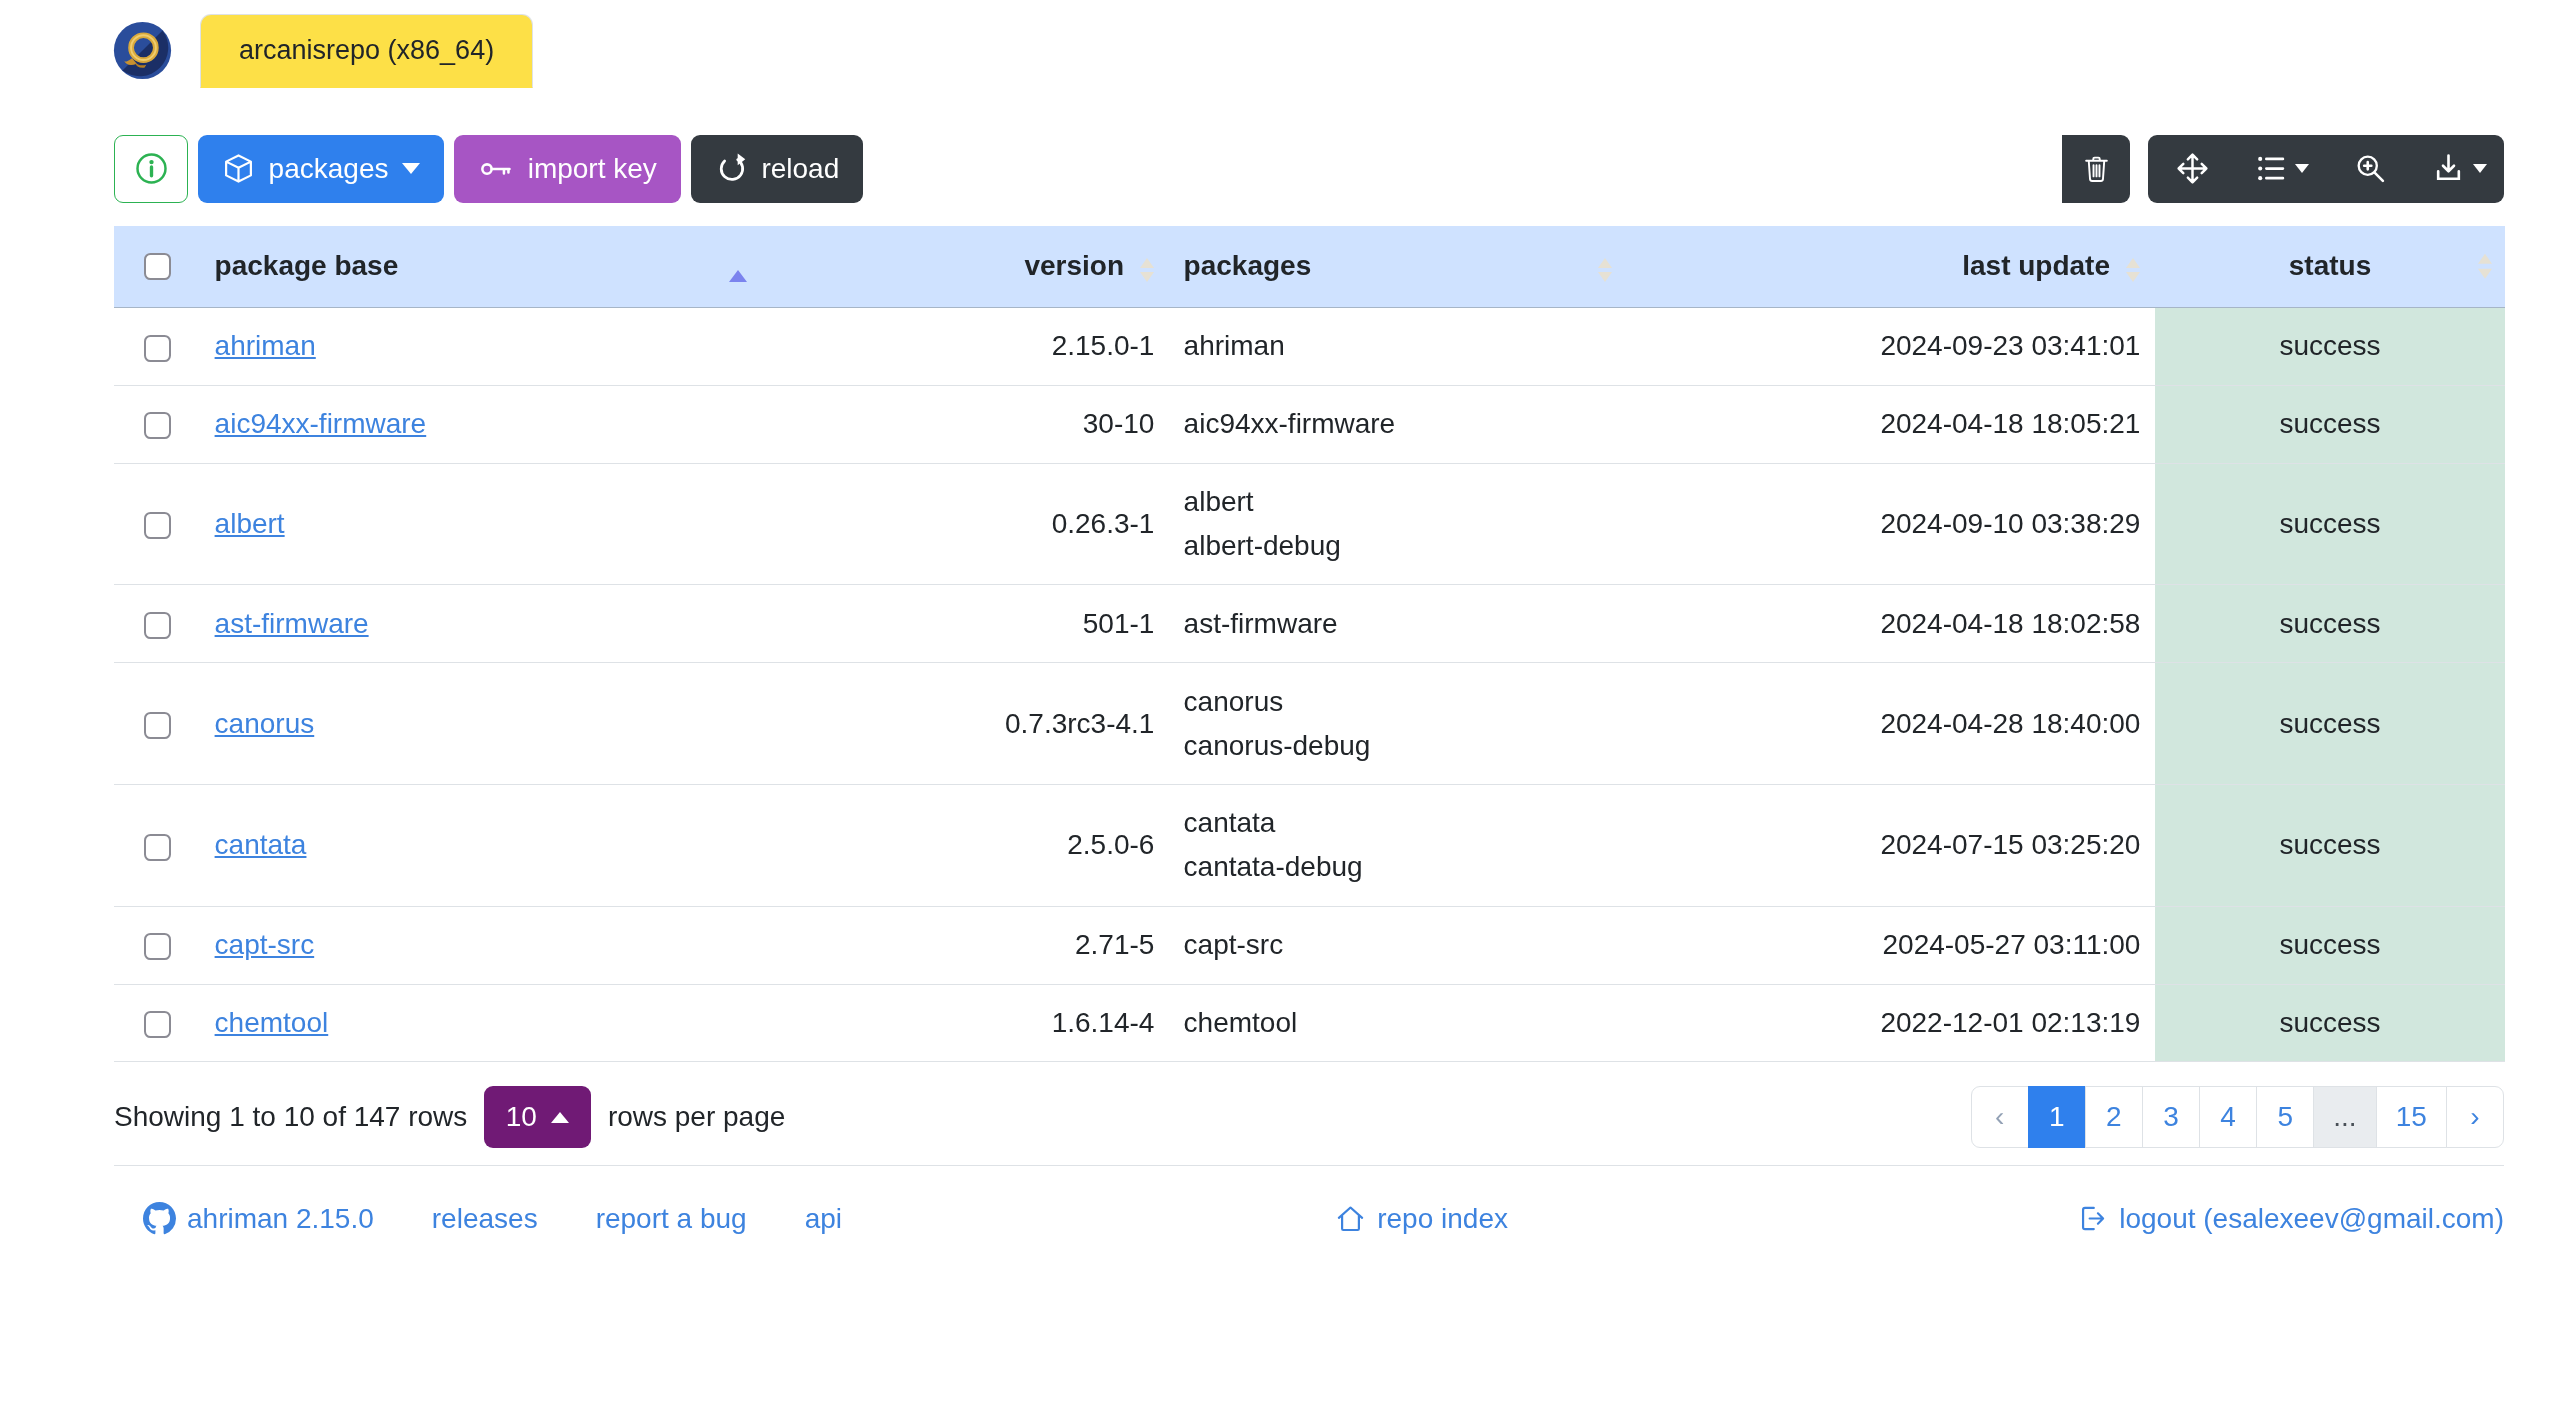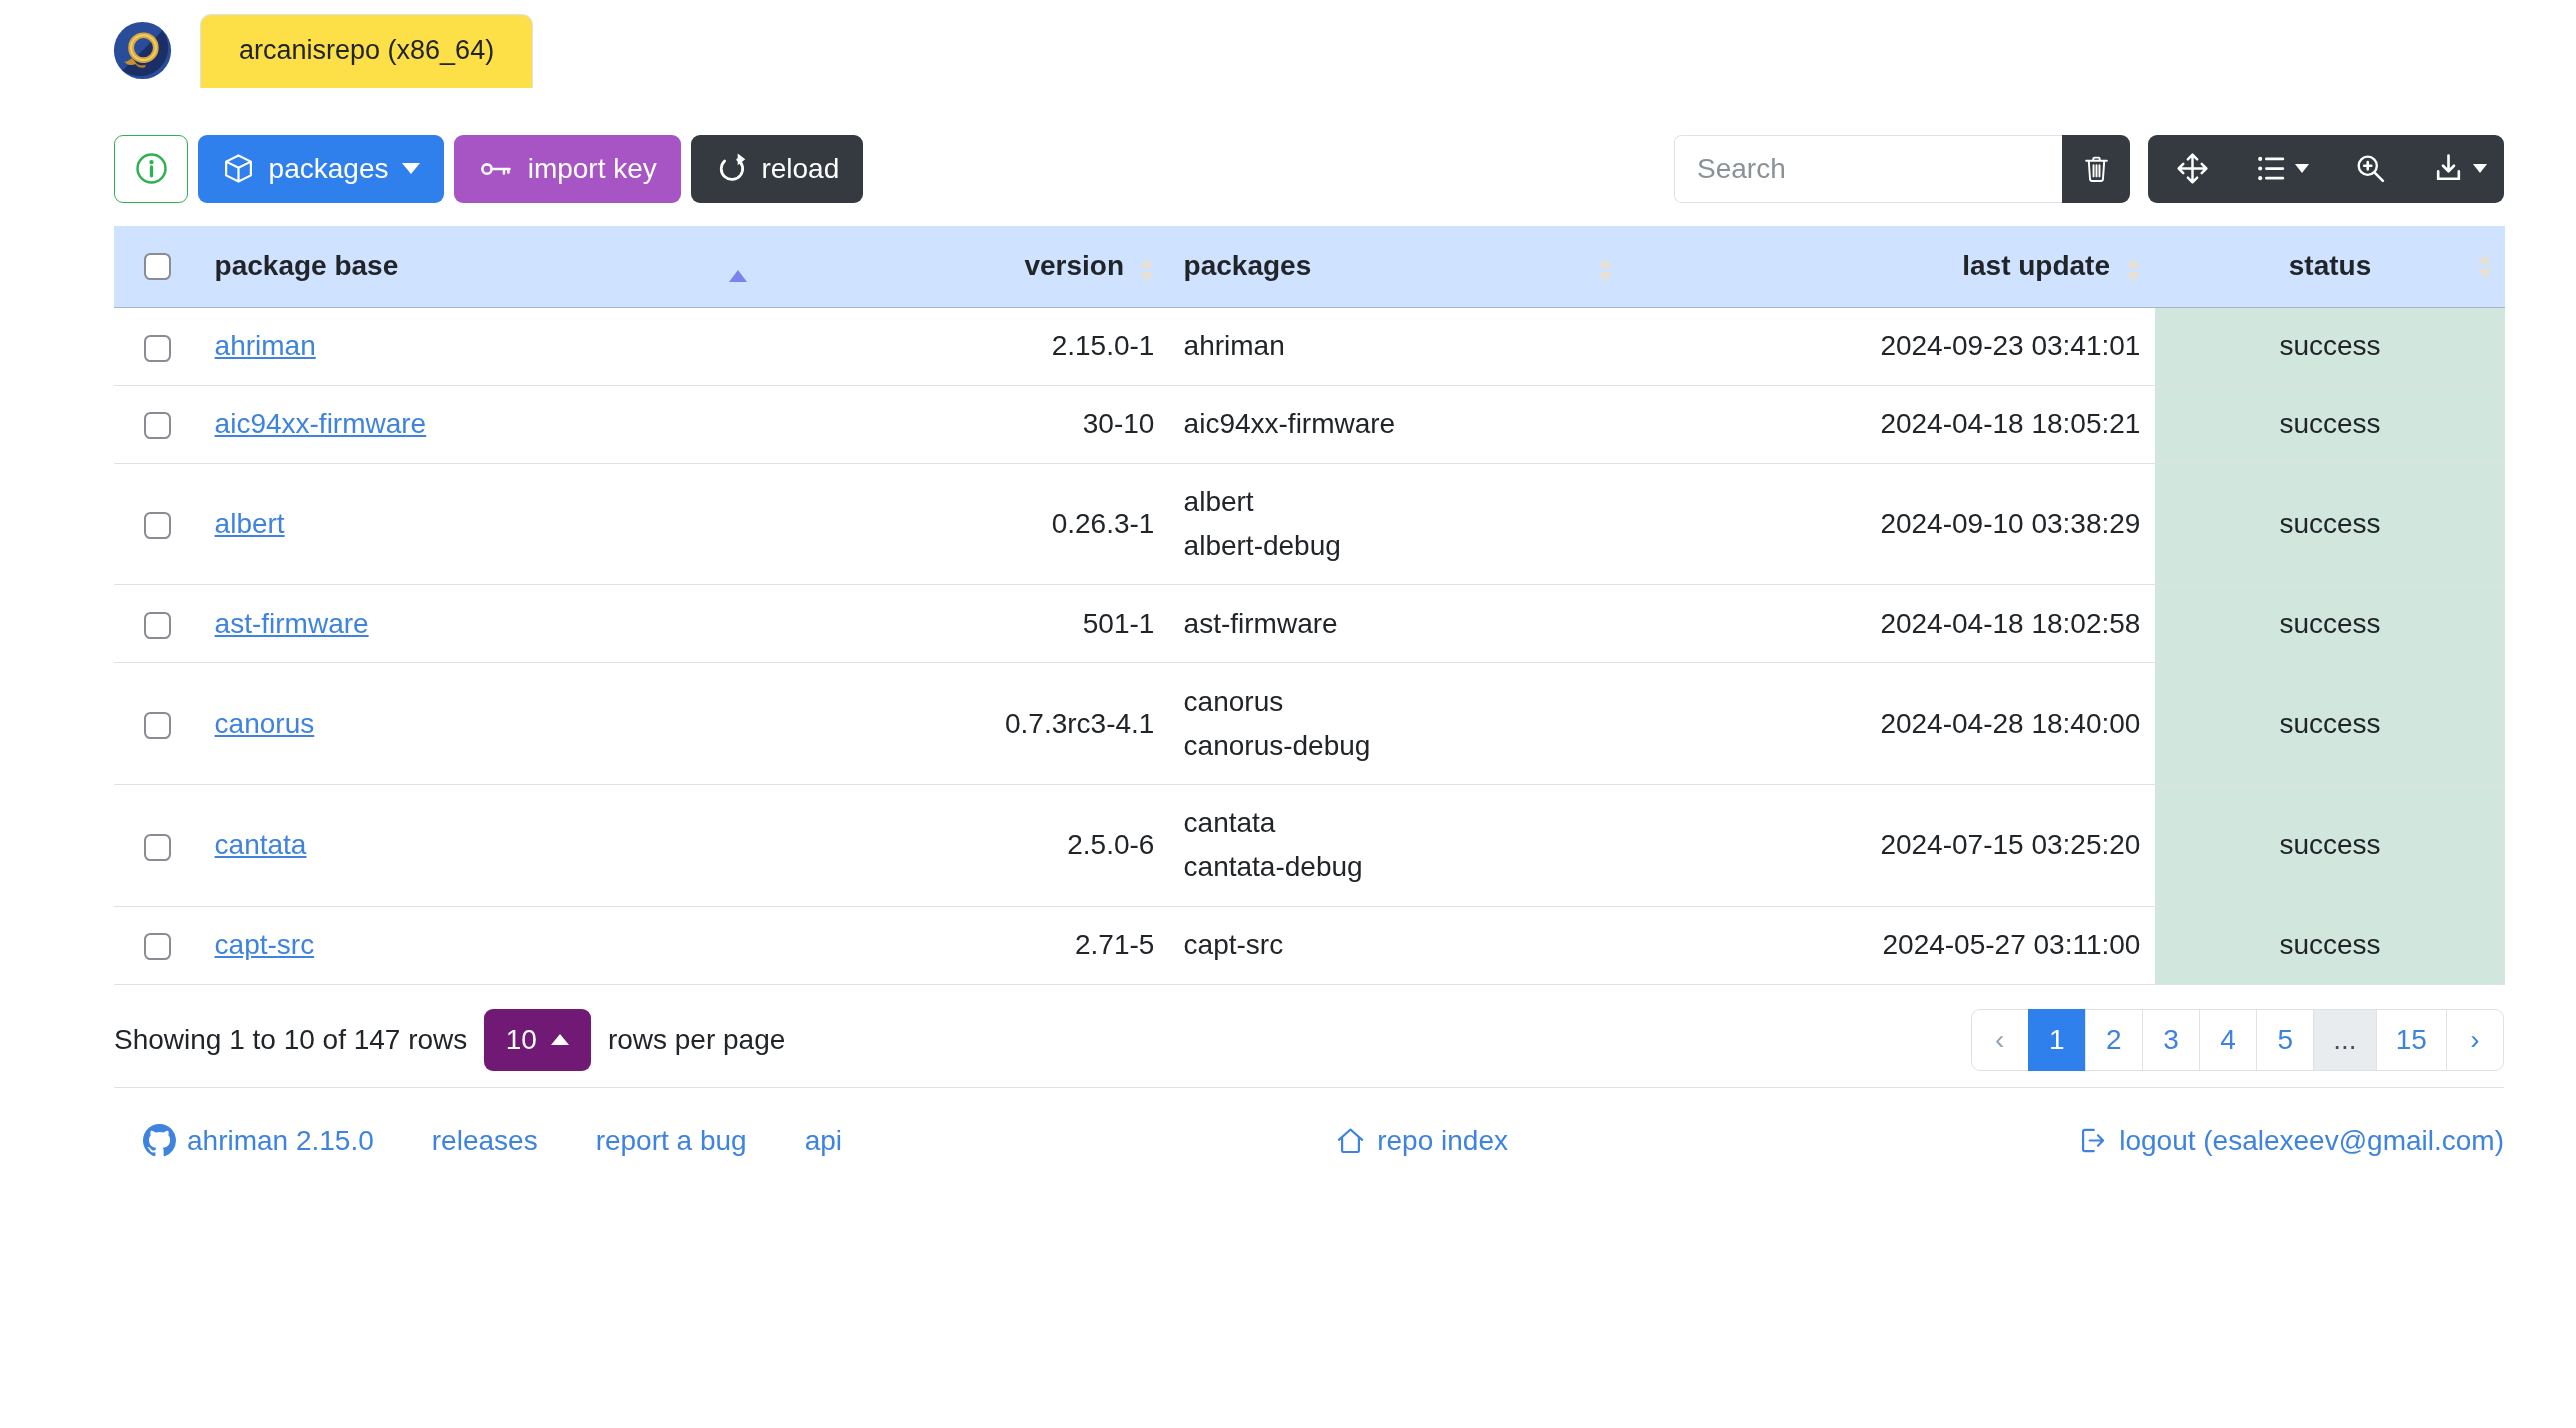--- a/index.html
+++ b/index.html
@@ -167,21 +167,20 @@
     <button class="btn btn-dark">
       <svg class="icon" width="33" height="33" viewBox="0 0 24 24">
         <path d="M7 6.5 A 7.8 7.8 0 1 0 16.5 5.6" fill="none" stroke="currentColor" stroke-width="2" stroke-linecap="round"></path>
         <path d="M16.5 1 V9.6 L22 5.3 Z" fill="currentColor"></path>
       </svg>
       <span>reload</span>
     </button>
 
     <div class="toolbar-right">
       <div class="search-group">
-        <input class="search-input" type="text" placeholder="Search" style="">
         <button class="btn-trash">
           <svg class="icon" width="31" height="31" viewBox="0 0 24 24">
             <path d="M4 6 H20 M9.5 6 V4.6 a1 1 0 0 1 1 -1 h3 a1 1 0 0 1 1 1 V6
                      M6 6 l1 14.3 a1.6 1.6 0 0 0 1.6 1.4 h6.8 a1.6 1.6 0 0 0 1.6 -1.4 L18 6
                      M9.7 9.5 v8.6 M12 9.5 v8.6 M14.3 9.5 v8.6" fill="none" stroke="currentColor" stroke-width="1.5" stroke-linecap="round"></path>
           </svg>
         </button>
       </div>
       <div class="btn-group">
         <button class="tool-btn">
@@ -394,20 +393,36 @@
       <td class="cell-packages">
             <div>capt-src</div>
           </td>
       <td class="cell-update">2024-05-27 03:11:00</td>
       <td class="cell-status">
         <span>success</span>
       </td>
     </tr>
 
 
+    <tr>
+      <td class="cell-check">
+        <input type="checkbox" style="">
+      </td>
+      <td class="cell-base">
+        <a class="pkg-link" href="#">chemtool</a>
+      </td>
+      <td class="cell-version">1.6.14-4</td>
+      <td class="cell-packages">
+            <div>chemtool</div>
+          </td>
+      <td class="cell-update">2022-12-01 02:13:19</td>
+      <td class="cell-status">
+        <span>success</span>
+      </td>
+    </tr>
   </tbody>
   </table>
 
   <div class="pagerow">
     <span>Showing 1 to 10 of 147 rows</span>
     <button class="page-size-btn">
       <span>10</span>
       <span class="caret-up"></span>
     </button>
     <span>rows per page</span>

